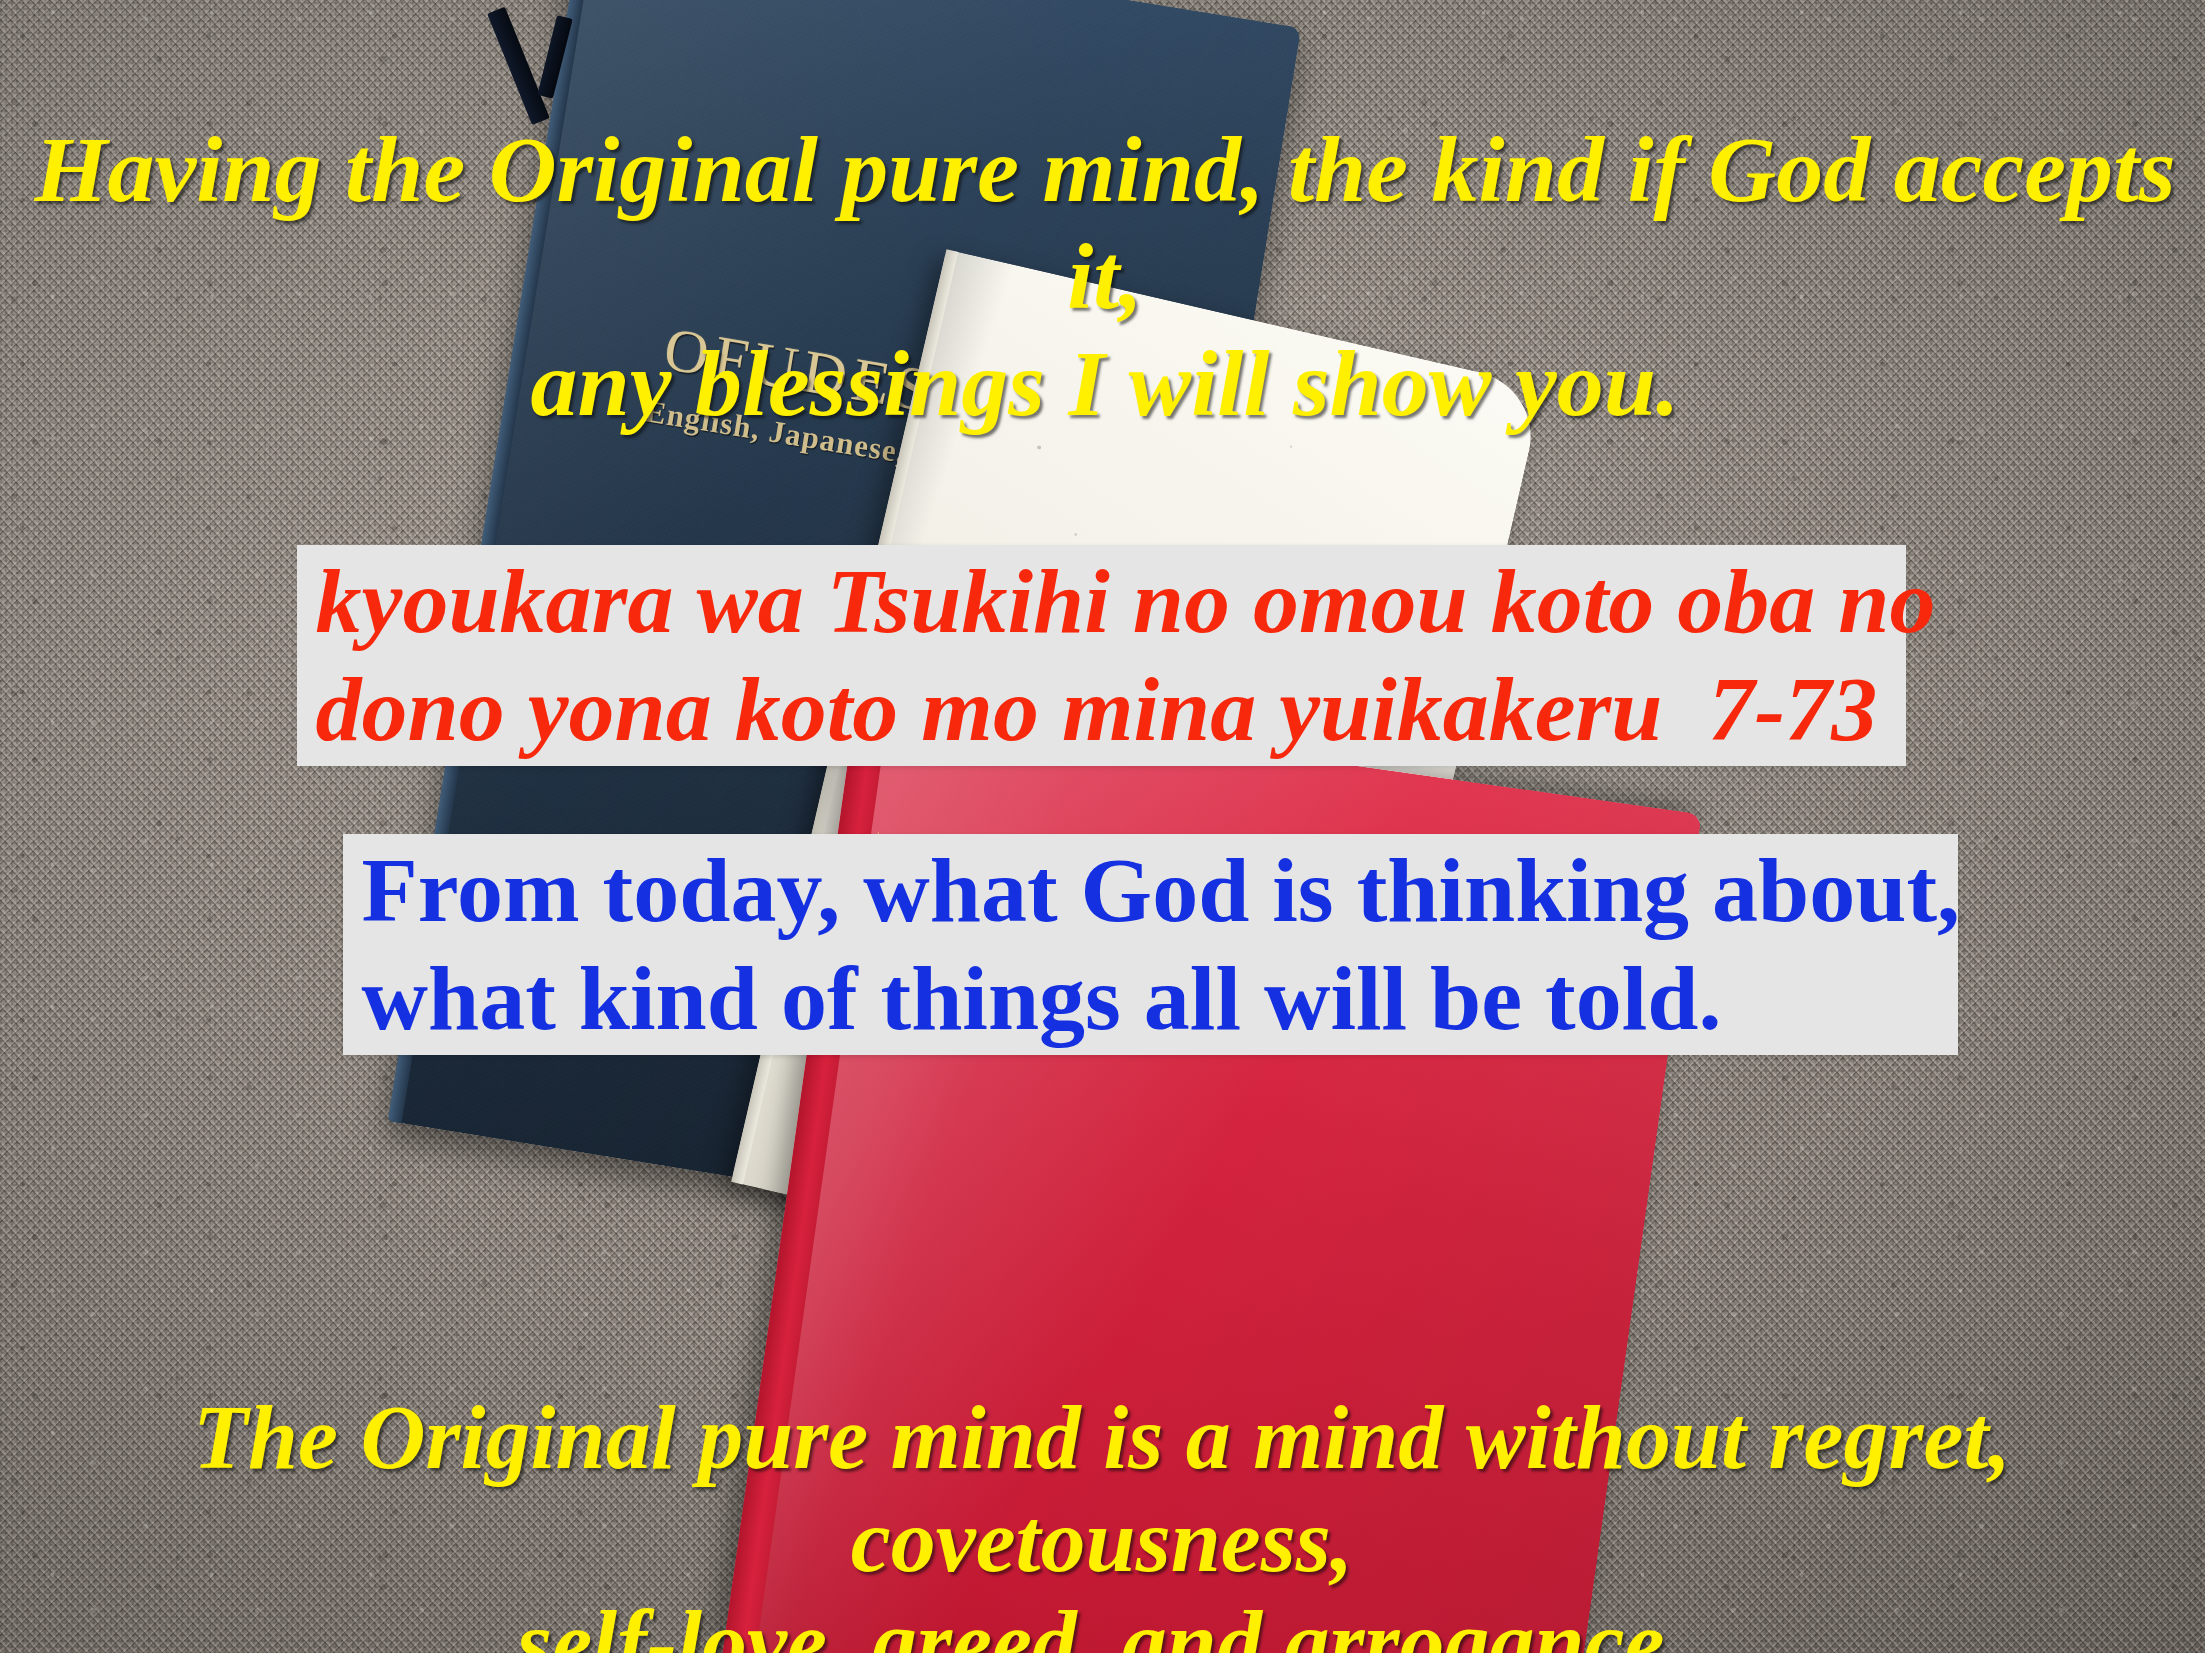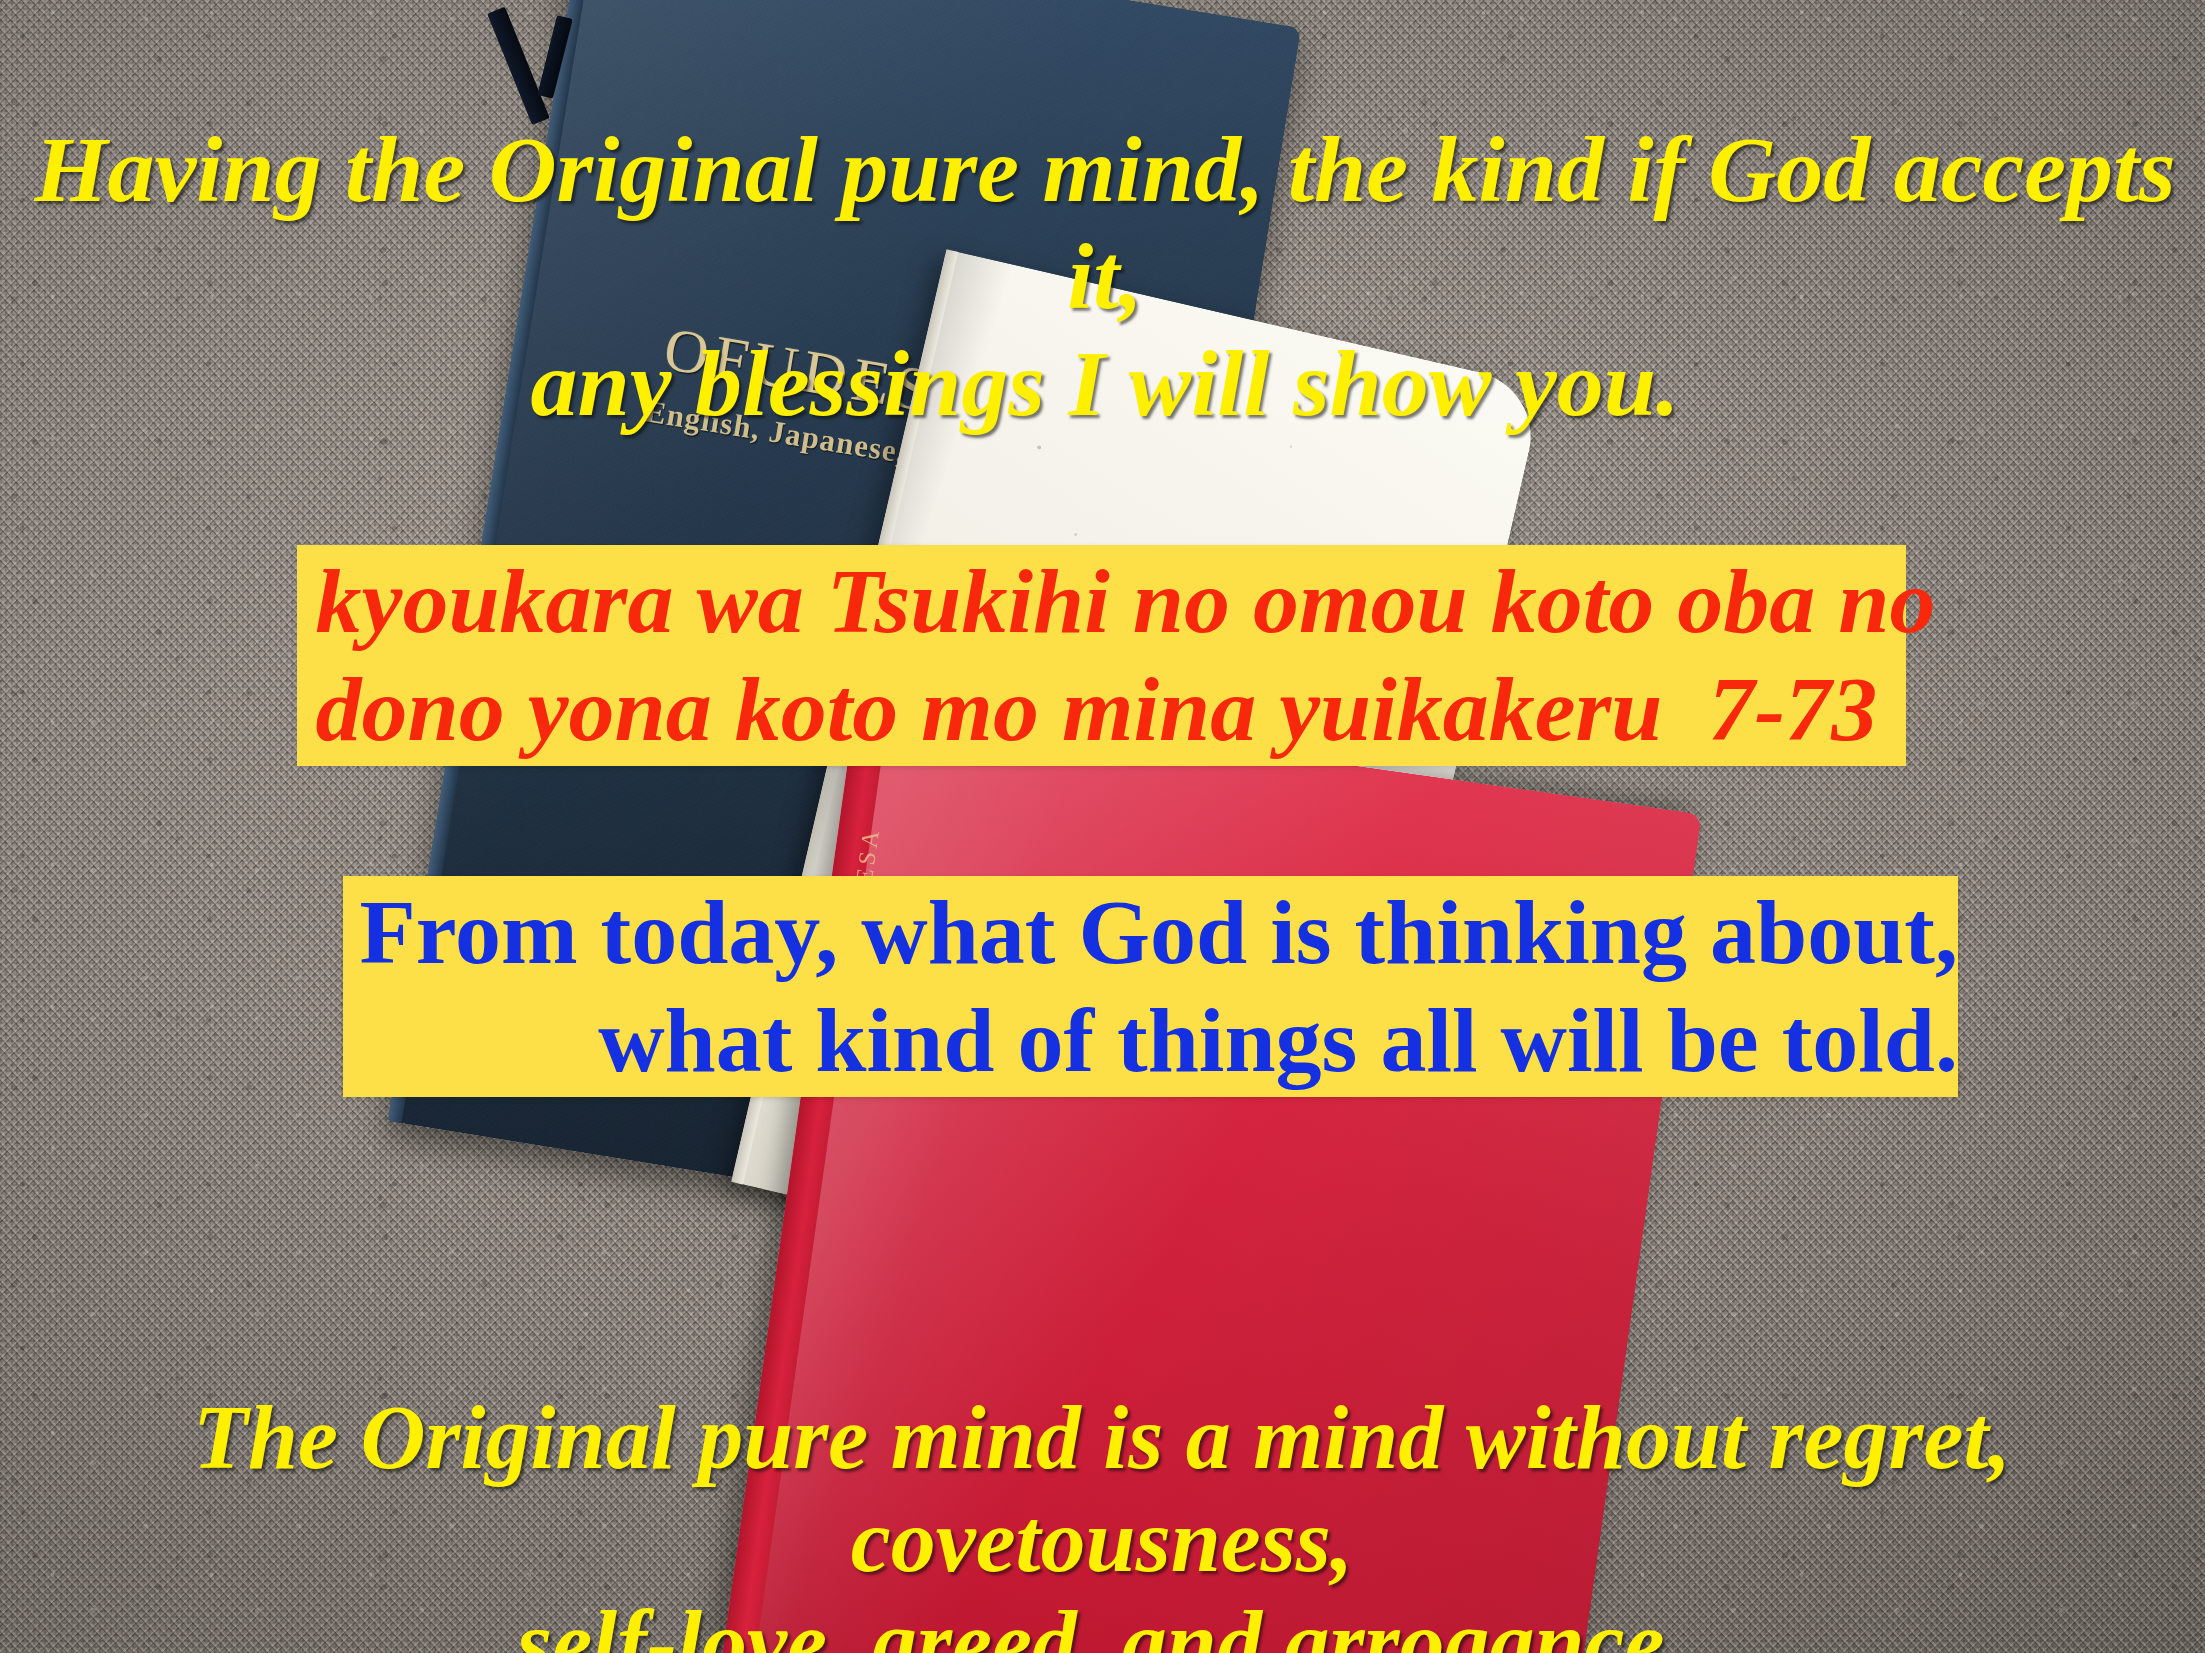--- a/index.html
+++ b/index.html
@@ -194,37 +194,36 @@
     left: 33px; top: 116px; width: 2144px;
     font-size: 94px;
   }
   #yellow-bottom {
     left: 11px; top: 1387px; width: 2182px;
     font-size: 90px;
   }
 
   .white-card {
     position: absolute;
-    background: #fde047;
+    background: #e5e5e5;
     box-sizing: border-box;
     display: flex;
     flex-direction: column;
     justify-content: center;
     box-shadow: 0 1.6px 5.5px rgba(0,0,0,.15);
   }
   #card-romaji {
     left: 297px; top: 545px;
     width: 1609px; height: 221px;
     padding: 4.4px 0 4.4px 18.6px;
   }
   #card-english {
-    left: 343px; top: 876px;
+    left: 343px; top: 834px;
     width: 1615px; height: 221px;
     padding: 4.4px 0 4.4px 18.6px;
-    align-items: flex-end;
   }
   .romaji-line {
     color: #F7280C;
     font-family: "Liberation Serif", "DejaVu Serif", serif;
     font-weight: bold;
     font-style: italic;
     font-size: 92px;
     line-height: 1.17;
     white-space: pre;
   }

